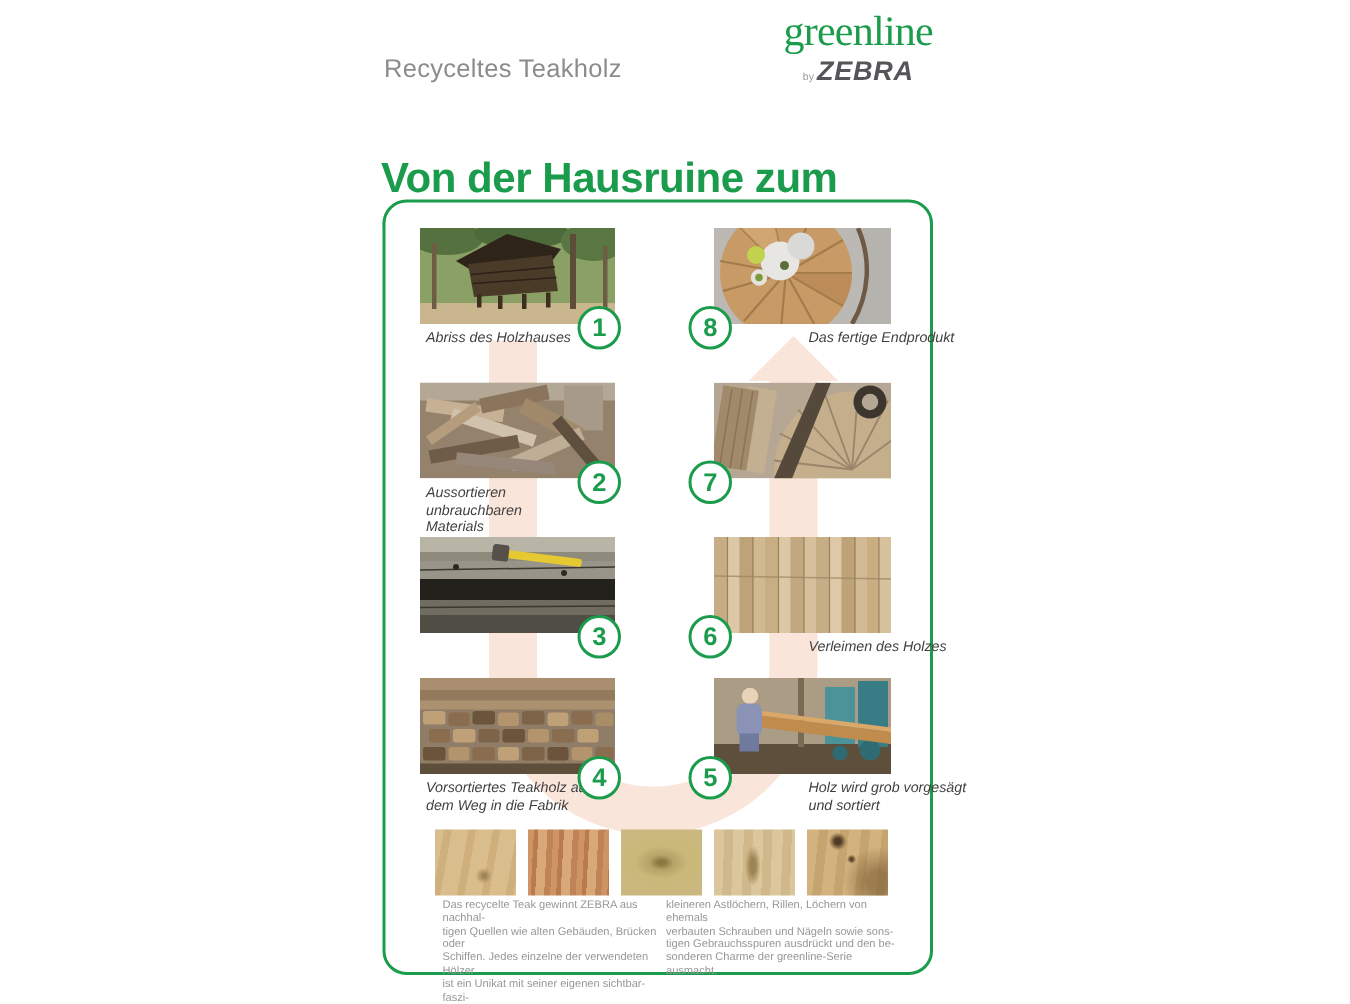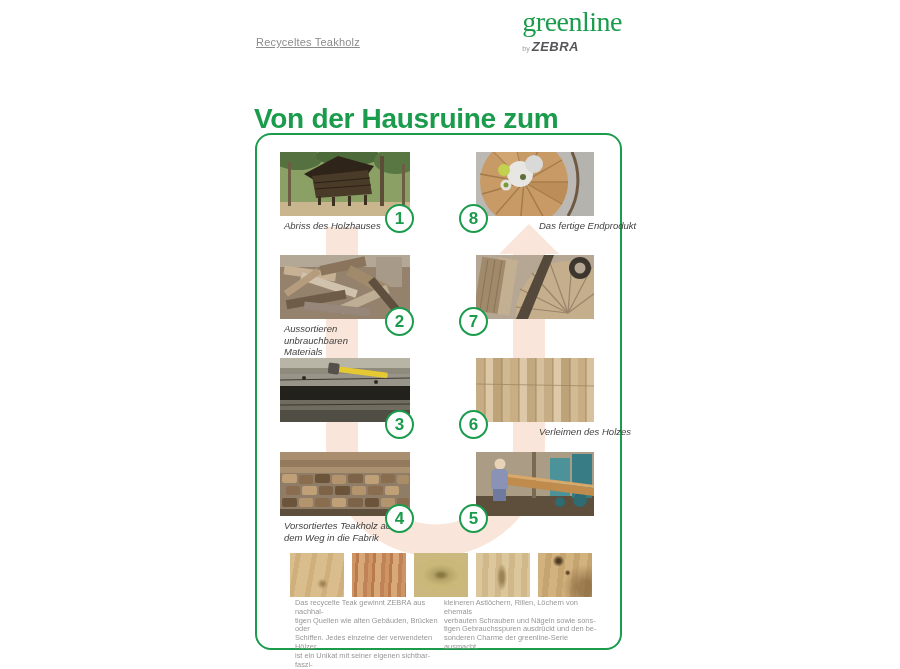--- a/index.html
+++ b/index.html
@@ -4,36 +4,36 @@
 <style>
   * { margin:0; padding:0; box-sizing:border-box; }
   html,body { background:#ffffff; }
   .canvas {
     position:relative; width:900px; height:669px; background:#fff;
     font-family:"Liberation Sans", sans-serif; overflow:hidden;
   }
   
   .subtitle {
     position:absolute; left:256px; top:36px;
-    font-size:11px; color:var(--subtitle_gray); letter-spacing:.2px;text-decoration:underline;
+    font-size:17px; color:var(--subtitle_gray); letter-spacing:.2px;
   }
   .title {
     position:absolute; left:254px; top:61px; width:380px;
     font-size:28px; line-height:31px; font-weight:bold;
     color:var(--green); white-space:pre-line; letter-spacing:-.3px;margin-top:42px;
   }
-  .logo { position:absolute; right:278px; top:8px; text-align:left; }
+  .logo { position:absolute; right:278px; top:8px; text-align:center; }
   .logo .brand {
     font-family:"Liberation Serif", serif; font-size:28px; line-height:28px;
     color:var(--green); letter-spacing:-.5px;
   }
   .logo .byline { margin-top:1px; }
   .logo .by { font-size:7px; color:#9a9a9a; margin-right:2px; }
   .logo .company {
-    font-size:13px; font-weight:bold; font-style:italic;
+    font-size:18px; font-weight:bold; font-style:italic;
     color:var(--zebra_gray); letter-spacing:.5px;
   }
   
   .board {
     position:absolute; left:255px; top:133px; width:367px; height:517px;
     border:2px solid var(--green); border-radius:16px; background:#fff;
   }
   .watermark { position:absolute; left:0; top:0; width:367px; height:513px; }
   
   .photo { position:absolute; overflow:hidden; }
@@ -327,20 +327,22 @@
           <rect x="96" y="2" width="20" height="44" fill="#387d85"></rect>
           <circle cx="104" cy="48" r="7" fill="#2f6b72"></circle>
           <circle cx="84" cy="50" r="5" fill="#2f6b72"></circle>
           <polygon points="24,24 118,36 118,44 24,32" fill="#c08c4e"></polygon>
           <polygon points="24,24 118,36 118,33 24,21" fill="#daa868"></polygon>
           <circle cx="24" cy="12" r="5.5" fill="#e8d2b8"></circle>
           <rect x="15" y="17" width="17" height="22" rx="5" fill="#8a93b5"></rect>
           <rect x="17" y="37" width="13" height="12" fill="#6f7a9e"></rect>
         </svg>
       </div>
+      <div class="caption">Holz wird grob vorgesägt
+und sortiert</div>
       <div class="badge">5</div>
     </div>
 
     <div class="samples">
       <div class="sample sw1"></div>
       <div class="sample sw2"></div>
       <div class="sample sw3"></div>
       <div class="sample sw4"></div>
       <div class="sample sw5"></div>
     </div>

